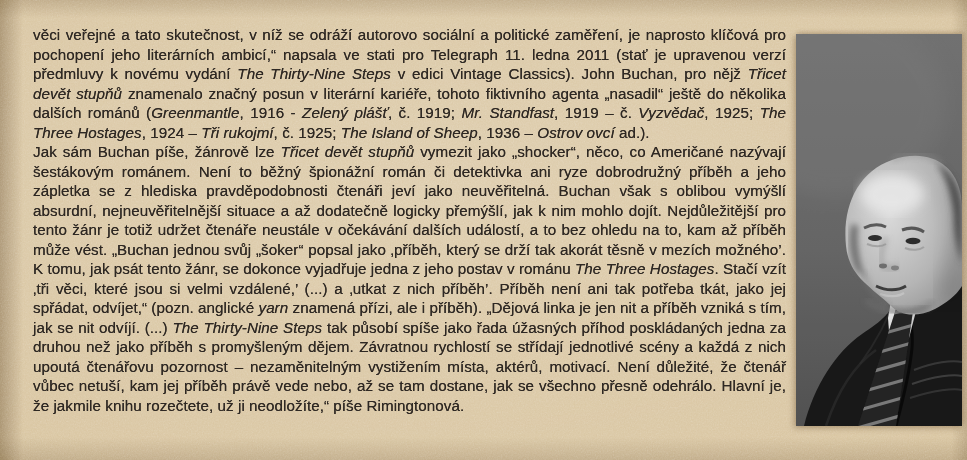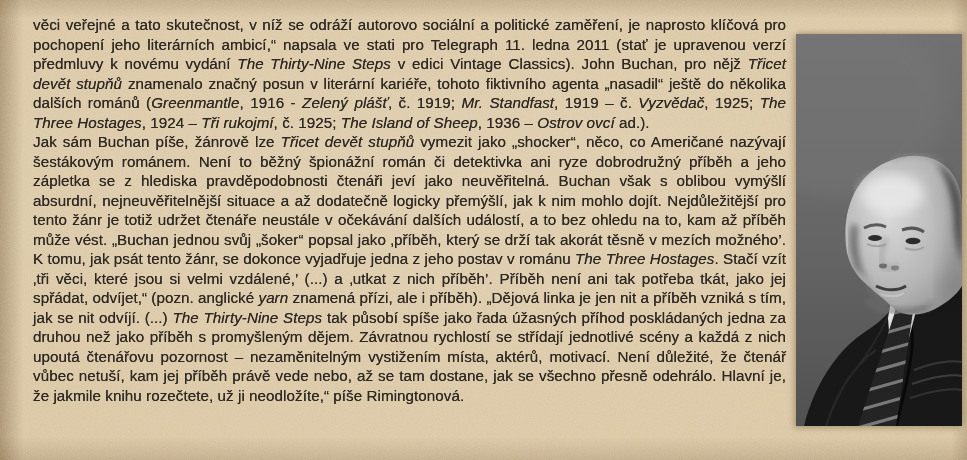--- a/index.html
+++ b/index.html
@@ -15,21 +15,21 @@
       linear-gradient(270deg, rgba(96,70,38,0.22), rgba(96,70,38,0) 1.6%),
       linear-gradient(180deg, rgba(96,70,38,0.22), rgba(96,70,38,0) 4%),
       linear-gradient(0deg,   rgba(96,70,38,0.20), rgba(96,70,38,0) 5%),
       #d9c5a0;
   }
   .texture {
     position: absolute; inset: 0; opacity: 0.55; mix-blend-mode: overlay;
     pointer-events: none;
   }
   .article {
-    position: absolute; left: 33px; top: 15px; width: 753px;
+    position: absolute; left: 33px; top: 25px; width: 753px;
     color: #2e2823;
     font-size: 15.2px; line-height: 19.5px;
     text-align: justify;
     text-shadow: 0 0 0.5px rgba(46,40,35,0.85);
     letter-spacing: 0.05px;
   }
   .article p { margin: 0; }
   .article em { font-style: italic; }
   .photo {
     position: absolute; left: 796px; top: 34px; width: 166px; height: 392px;

